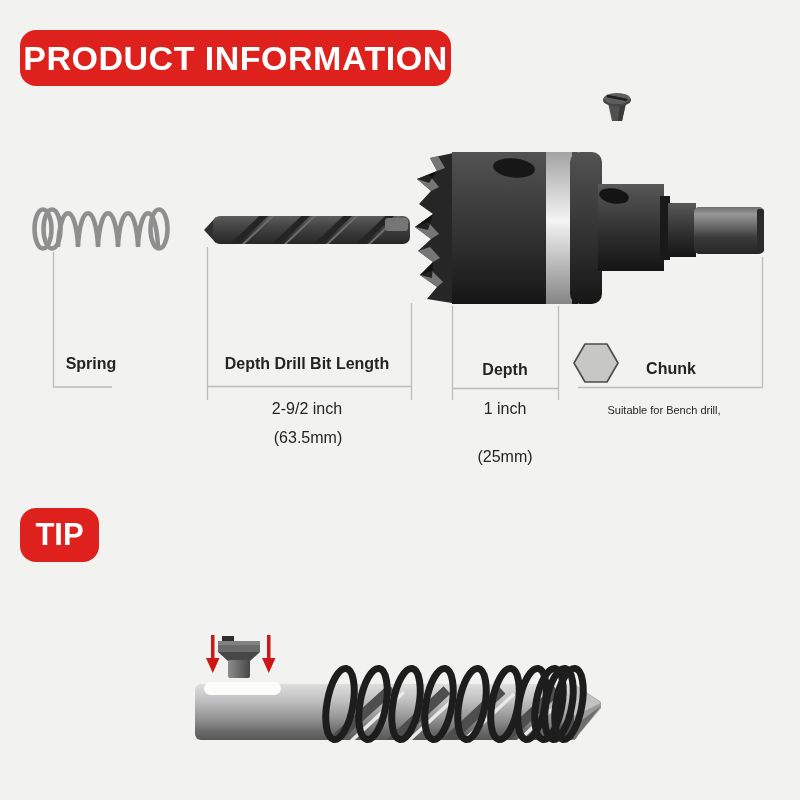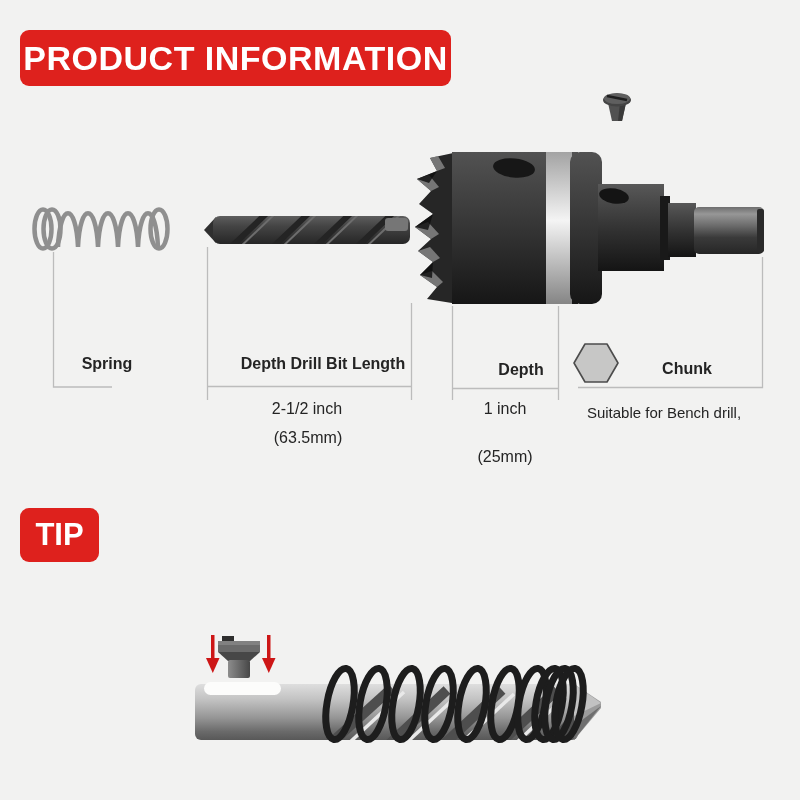--- a/index.html
+++ b/index.html
@@ -5,33 +5,33 @@
   html,body{margin:0;padding:0;background:#fff;}
   .canvas{
     position:relative;width:800px;height:800px;overflow:hidden;
     background:var(--bg,#f2f2f1);
     font-family:"Liberation Sans", sans-serif;
     color:var(--text,#242424);
   }
   .banner{
     position:absolute;background:var(--accent,#de211d);color:#ffffff;
     display:flex;align-items:center;justify-content:center;
-    font-weight:bold;border-radius:9px;
+    font-weight:bold;border-radius:16px;
   }
   .title-banner{left:20px;top:30px;width:431px;height:56px;font-size:34px;letter-spacing:.5px;}
   .tip-banner{left:20px;top:508px;width:79px;height:54px;font-size:31px;}
   .diagram-svg{position:absolute;left:0;top:0;width:800px;height:800px;pointer-events:none;}
   .lbl{
     position:absolute;transform:translateX(-50%);
     white-space:nowrap;font-size:16px;color:var(--text,#242424);
   }
-  .lbl.b{font-weight:bold;margin-left:16px;}
+  .lbl.b{font-weight:bold;}
   .desc-line{
     position:absolute;transform:translateX(-50%);
-    white-space:nowrap;font-size:15px;color:var(--text,#242424);
+    white-space:nowrap;font-size:11px;color:var(--text,#242424);
   }
   .tip-text{
     position:absolute;left:19px;top:576px;width:782px;
     font-size:16px;color:var(--text,#242424);white-space:nowrap;
   }
 </style>
 </head>
 <body>
 
 <div class="canvas">
@@ -210,21 +210,21 @@
         <ellipse cx="532" cy="704" rx="13" ry="36" transform="rotate(10 532 704)"></ellipse>
         <ellipse cx="549" cy="704" rx="13" ry="36" transform="rotate(10 549 704)"></ellipse>
         <ellipse cx="559" cy="704" rx="13" ry="36" transform="rotate(10 559 704)"></ellipse>
         <ellipse cx="569" cy="704" rx="13" ry="36" transform="rotate(10 569 704)"></ellipse>
       </g>
     </g>
   </svg>
 
   <div class="lbl b" style="left:91px;top:355px">Spring</div>
   <div class="lbl b" style="left:307px;top:355px">Depth Drill Bit Length</div>
-  <div class="lbl" style="left:307px;top:400px">2-1/2 inch</div>
+  <div class="lbl" style="left:307px;top:400px">2-9/2 inch</div>
   <div class="lbl" style="left:308px;top:429px">(63.5mm)</div>
   <div class="lbl b" style="left:505px;top:361px">Depth</div>
   <div class="lbl" style="left:505px;top:400px">1 inch</div>
   <div class="lbl" style="left:505px;top:448px">(25mm)</div>
   <div class="lbl b" style="left:671px;top:360px">Chunk</div>
   <div class="desc-line" style="left:664px;top:404px">Suitable for Bench drill,</div>
 
   <div class="banner tip-banner">
     <span>TIP</span>
   </div>

